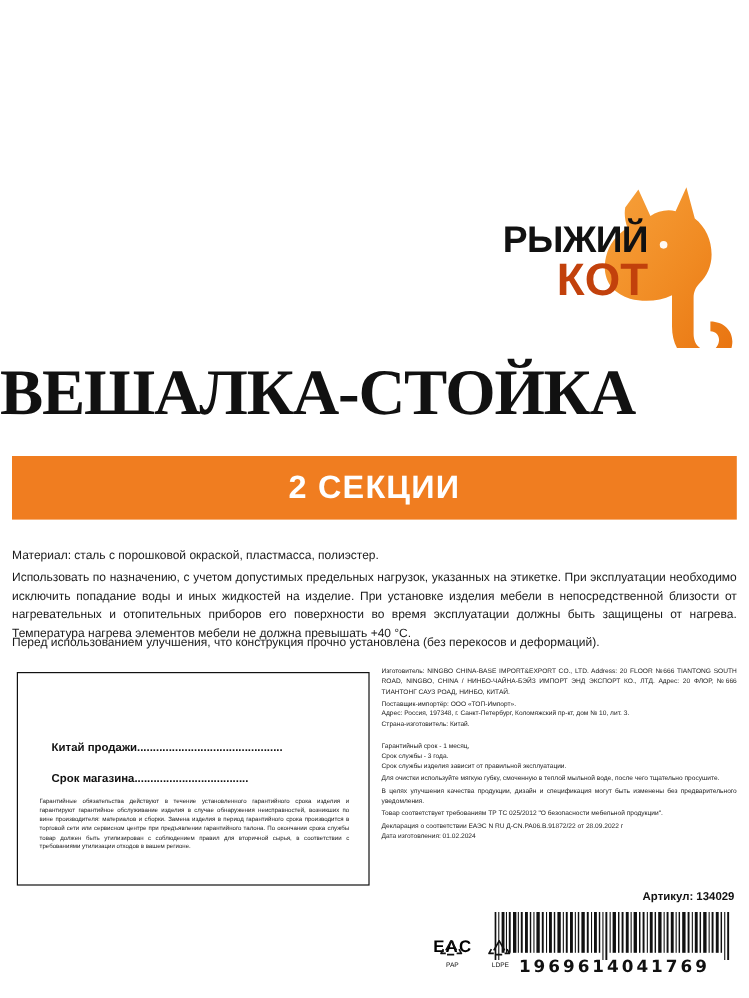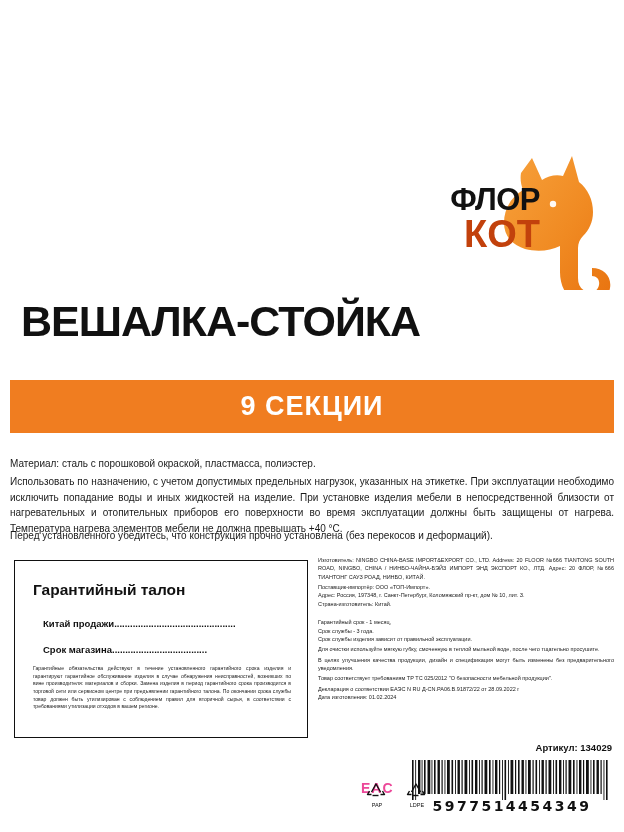--- a/index.html
+++ b/index.html
@@ -22,28 +22,29 @@
     right: 12px;
     top: 150px;
     width: 230px;
     height: 140px;
   }
   .logo-svg { display: block; }
 
   
   .title {
     position: absolute;
-    left: 21px;
+    left: 0;
     top: 300px;
     width: 604px;
-    font-size: 43px;
+    font-size: 54px;
     font-weight: bold;
     letter-spacing: -1px;
     line-height: 1;
     color: #111;
+    font-family: Liberation Serif, serif;
   }
 
   
   .band {
     position: absolute;
     left: 10px;
     top: 380px;
     width: 604px;
     height: 53px;
     background: #f07d20;
@@ -177,21 +178,21 @@
     width: 130px;
     height: 44px;
   }
   .eac {
     position: absolute;
     left: 0;
     top: 0;
     font-size: 14px;
     font-weight: bold;
     letter-spacing: 1px;
-    color: #ec4899;
+    color: #000000;
     padding-left: 45px;
   }
   .recycle {
     position: absolute;
     left: 44px;
     top: -2px;
     display: flex;
     gap: 6px;
   }
   .recycle-item {
@@ -244,37 +245,36 @@
       c-10,5 -23,6 -35,3
       c-6,-2 -11,-5 -15,-9
       c-4,-5 -6,-11 -6,-17
       c0,-14 7,-26 19,-33
       c-2,-5 -3,-11 -2,-17
       Z"></path>
 
     <circle cx="171" cy="54" r="3.2" fill="#ffffff" opacity="0.95"></circle>
   </svg>
   <div style="position:absolute; left:0; top:34px; width:158px; text-align:right;">
-    <div style="font-size:31px; font-weight:bold; letter-spacing:-0.5px; color:#111; line-height:1;">ФЛОР</div>
+    <div style="font-size:31px; font-weight:bold; letter-spacing:-0.5px; color:#111; line-height:1;">РЫЖИЙ</div>
     <div style="font-size:38px; font-weight:bold; letter-spacing:0px; color:#c2410c; line-height:1.05;">КОТ</div>
   </div>
 </div>
 
 <div class="title">ВЕШАЛКА-СТОЙКА</div>
 
 <div class="band">
-  <div class="band-text">9 СЕКЦИИ</div>
+  <div class="band-text">2 СЕКЦИИ</div>
 </div>
 
 <div class="desc desc-material">Материал: сталь с порошковой окраской, пластмасса, полиэстер.</div>
 <div class="desc desc-main">Использовать по назначению, с учетом допустимых предельных нагрузок, указанных на этикетке. При эксплуатации необходимо исключить попадание воды и иных жидкостей на изделие. При установке изделия мебели в непосредственной близости от нагревательных и отопительных приборов его поверхности во время эксплуатации должны быть защищены от нагрева. Температура нагрева элементов мебели не должна превышать +40 °С.</div>
-<div class="desc desc-check">Перед установленного убедитесь, что конструкция прочно установлена (без перекосов и деформаций).</div>
+<div class="desc desc-check">Перед использованием улучшения, что конструкция прочно установлена (без перекосов и деформаций).</div>
 
 <div class="warranty">
-  <div class="warranty-title">Гарантийный талон</div>
 
   <div class="field field-date">
     <span>Китай продажи</span><span class="dots">..............................................</span>
   </div>
 
   <div class="field field-stamp">
     <span>Срок магазина</span><span class="dots">....................................</span>
   </div>
 
   <div class="warranty-fine">Гарантийные обязательства действуют в течение установленного гарантийного срока изделия и гарантируют гарантийное обслуживание изделия в случае обнаружения неисправностей, возникших по вине производителя: материалов и сборки. Замена изделия в период гарантийного срока производится в торговой сети или сервисном центре при предъявлении гарантийного талона. По окончании срока службы товар должен быть утилизирован с соблюдением правил для вторичной сырья, в соответствии с требованиями утилизации отходов в вашем регионе.</div>
@@ -353,21 +353,21 @@
     <rect x="167" y="0" width="2.4" height="34" fill="#111"></rect>
     <rect x="171" y="0" width="1.2" height="34" fill="#111"></rect>
     <rect x="174" y="0" width="2.8" height="34" fill="#111"></rect>
     <rect x="178.5" y="0" width="0.9" height="34" fill="#111"></rect>
     <rect x="181" y="0" width="1.6" height="34" fill="#111"></rect>
     <rect x="184.5" y="0" width="2.4" height="34" fill="#111"></rect>
     <rect x="188.5" y="0" width="1.2" height="34" fill="#111"></rect>
     <rect x="191.5" y="0" width="0.9" height="40" fill="#111"></rect>
     <rect x="194" y="0" width="1.6" height="40" fill="#111"></rect>
   </svg>
-  <div class="barcode-digits">5977514454349</div>
+  <div class="barcode-digits">1969614041769</div>
 </div>
 
 <div class="marks">
   <div class="eac">EAC</div>
   <div class="recycle">
     <div class="recycle-item">
       <span class="glyph">
         <svg width="24" height="22" viewBox="0 0 24 22" xmlns="http://www.w3.org/2000/svg">
           <g fill="none" stroke="#111" stroke-width="1.4" stroke-linejoin="round">
             <path d="M6.5,14 L11,6 L15.5,14"></path>

